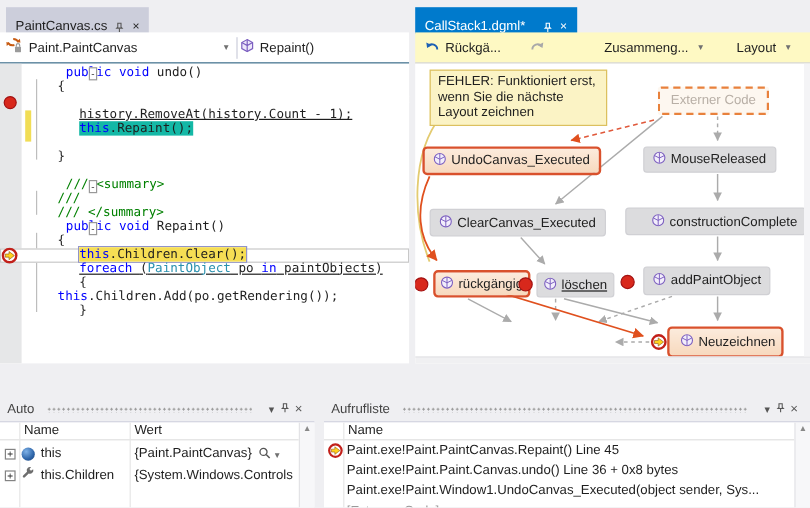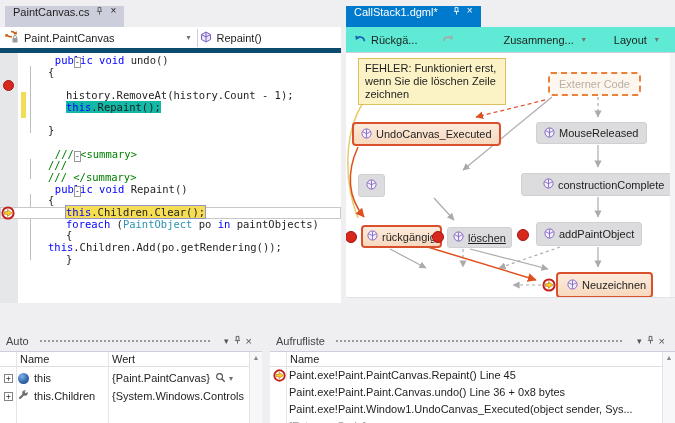--- a/index.html
+++ b/index.html
@@ -10,29 +10,29 @@
   }
   
   #left-pane  { position:absolute; left:0; top:0; width:341px; height:303px; }
   #right-pane { position:absolute; left:346px; top:0; width:329px; height:303px; }
   #bottom-row { position:absolute; left:0; top:311px; width:675px; height:112px;margin-top:20px; }
   .vsplit { position:absolute; left:341px; top:0; width:5px; height:303px; background:#EFEFF2; }
   .hsplit { position:absolute; left:0; top:303px; width:675px; height:8px; background:#EFEFF2; }
 
   
   .tabstrip { position:absolute; left:0; top:0; right:0; height:27px; }
-  .doc-tab { position:absolute; top:6px; height:22px; display:flex; align-items:flex-start; gap:6px; padding:0 8px; cursor:default; }
+  .doc-tab { position:absolute; top:6px; height:22px; display:flex; align-items:flex-end; gap:6px; padding:0 8px; cursor:default; }
   .doc-tab.inactive { background:#CCCEDB; color:#1E1E1E; }
   .doc-tab.active   { background:#007ACC; color:#FFFFFF; }
   .doc-tab .tlabel { white-space:nowrap; }
   .doc-tab .ticon { font-size:10px; line-height:10px; }
   .doc-tab svg { display:block; }
 
   
-  #navbar { position:absolute; left:0; top:27px; right:0; height:26px; background:#FFFFFF; border-bottom:5px solid #0c4a6e; display:flex; align-items:center; }
+  #navbar { position:absolute; left:0; top:27px; right:0; height:26px; background:#FFFFFF; border-bottom:1px solid #0c4a6e; display:flex; align-items:center; }
   #navbar .combo { display:flex; align-items:center; height:100%; }
   #navbar .sep { width:1px; height:18px; background:#CCCEDB; margin:0 2px; }
   .dd-arrow { color:#717171; font-size:8px; padding:0 4px; }
 
   
   #editor { position:absolute; left:0; top:53px; right:0; bottom:0; background:#FFFFFF; overflow:hidden; }
   #bp-margin { position:absolute; left:0; top:0; bottom:0; width:18px; background:#E6E7E8; }
   #code-lines { position:absolute; left:0; top:2px; right:0; font-family:"DejaVu Sans Mono", monospace; font-size:10.5px; }
   .code-line { position:relative; height:11.7px; line-height:11.7px; white-space:pre; }
   .code-line span { position:relative; z-index:1; }
@@ -48,21 +48,21 @@
   .fold-box { position:absolute; left:26px; top:1px; width:9px; height:9px; border:1px solid #999; background:#fff;
               font:8px/7px "DejaVu Sans Mono", monospace; text-align:center; color:#333; z-index:2 !important; }
   .fold-line { position:absolute; left:30px; width:1px; background:#BDBDBD; }
   .bp-dot { position:absolute; left:3px; width:11px; height:11px; border-radius:50%; background:#D8281C; border:1px solid #A31212; }
   .change-bar { position:absolute; left:21px; width:5px; background:#F1DD55; }
   .jump-badge { display:inline-block; width:14px; height:14px; }
   .jump-badge svg { display:block; width:100%; height:100%; }
   #cur-badge { position:absolute; left:1px; }
 
   
-  #gtoolbar { position:absolute; left:0; top:27px; right:0; height:26px; background:#5eead4; border-bottom:1px solid #CCCEDB; display:flex; align-items:center; padding:0 4px; gap:18px; }
+  #gtoolbar { position:absolute; left:0; top:27px; right:0; height:26px; background:#fef9c3; border-bottom:1px solid #CCCEDB; display:flex; align-items:center; padding:0 4px; gap:18px; }
   .tb-btn { display:flex; align-items:center; gap:4px; padding:2px 3px; white-space:nowrap; color:#1E1E1E; }
   .tb-sep { width:1px; height:16px; background:#CCCEDB; margin:0 3px; }
   .tb-btn.checked { border:1px solid #3399FF; background:#DCEBFC; }
   .tb-btn svg { display:block; }
 
   
   #graph { position:absolute; left:0; top:53px; right:0; bottom:0; background:#FFFFFF; overflow:hidden; }
   #edges { position:absolute; left:0; top:0; width:329px; height:250px; }
   .gnode { position:absolute; display:flex; align-items:center; gap:4px; border-radius:3px; padding:0 7px; white-space:nowrap; font-size:11px; }
   .gnode.gray { background:#DCDCDE; border:1px solid #D0D0D4; color:#1E1E1E; }
@@ -139,32 +139,32 @@
     <div id="editor">
       <div id="bp-margin"></div>
       <div class="change-bar" style="top:39px; height:26px;"></div>
       <div class="fold-line" style="top:13px; height:67px;"></div>
       <div class="fold-line" style="top:106px; height:20px;"></div>
       <div class="fold-line" style="top:141px; height:66px;"></div>
       <div id="code-lines">
           <div class="code-line" style="padding-left: 48px;"><span class="fold-box">-</span><span class="tok-k">public void </span><span class="tok-p">undo()</span></div>
           <div class="code-line" style="padding-left: 48px;"><span class="tok-p">{</span></div>
           <div class="code-line" style="padding-left: 66px;"><span class="bp-bg" style="left: 64px;"></span><span class="tok-w">paintObjects = history.Last&lt;List&gt;PaintObject&gt;&gt;();</span></div>
-          <div class="code-line" style="padding-left: 66px;"><span class="tok-p">history.RemoveAt(history.Count - 1);</span></div>
+          <div class="code-line" style="padding-left: 66px; text-decoration: underline;"><span class="tok-p">history.RemoveAt(history.Count - 1);</span></div>
           <div class="code-line" style="padding-left: 66px;"><span class="ref-hl"><span class="tok-k">this</span><span class="tok-p">.Repaint();</span></span></div>
           <div class="code-line" style="padding-left: 48px;"></div>
           <div class="code-line" style="padding-left: 48px;"><span class="tok-p">}</span></div>
           <div class="code-line" style="padding-left: 48px;"></div>
           <div class="code-line" style="padding-left: 48px;"><span class="fold-box">-</span><span class="tok-c">/// &lt;summary&gt;</span></div>
           <div class="code-line" style="padding-left: 48px;"><span class="tok-c">///</span></div>
           <div class="code-line" style="padding-left: 48px;"><span class="tok-c">/// &lt;/summary&gt;</span></div>
           <div class="code-line" style="padding-left: 48px;"><span class="fold-box">-</span><span class="tok-k">public void </span><span class="tok-p">Repaint()</span></div>
           <div class="code-line" style="padding-left: 48px;"><span class="tok-p">{</span></div>
           <div class="code-line cur-line" style="padding-left: 66px;"><span class="cur-hl"><span class="tok-k">this</span><span class="tok-p">.Children.Clear();</span></span></div>
-          <div class="code-line" style="padding-left: 66px;"><span class="tok-k">foreach </span><span class="tok-p">(</span><span class="tok-t">PaintObject</span><span class="tok-p"> po </span><span class="tok-k">in</span><span class="tok-p"> paintObjects)</span></div>
+          <div class="code-line" style="padding-left: 66px; text-decoration: underline;"><span class="tok-k">foreach </span><span class="tok-p">(</span><span class="tok-t">PaintObject</span><span class="tok-p"> po </span><span class="tok-k">in</span><span class="tok-p"> paintObjects)</span></div>
           <div class="code-line" style="padding-left: 66px;"><span class="tok-p">{</span></div>
           <div class="code-line" style="padding-left: 48px;"><span class="tok-k">this</span><span class="tok-p">.Children.Add(po.getRendering());</span></div>
           <div class="code-line" style="padding-left: 66px;"><span class="tok-p">}</span></div>
         </div>
       <div class="bp-dot" style="top:27px;"></div>
       <span class="jump-badge" id="cur-badge" style="top:153px;">
           <svg viewBox="0 0 14 14">
             <circle cx="7" cy="7" r="5.6" fill="#fff" stroke="#C2201A" stroke-width="2"></circle>
             <path d="M3.4 5.7h3.1V3.6L11 7l-4.5 3.4V8.3H3.4z" fill="#FFD21E" stroke="#8A4A10" stroke-width="0.5"></path>
           </svg>
@@ -257,21 +257,21 @@
         <line x1="252" y1="194" x2="252" y2="214" stroke="#ABABAB" stroke-width="1.2" marker-end="url(#mg)"></line>
         <line x1="117" y1="196" x2="117" y2="214" stroke="#ABABAB" stroke-width="1.2" stroke-dasharray="3 3" marker-end="url(#mg)"></line>
         <line x1="214" y1="194" x2="153" y2="215" stroke="#ABABAB" stroke-width="1.2" stroke-dasharray="3 3" marker-end="url(#mg)"></line>
         <line x1="195" y1="232" x2="167" y2="232" stroke="#ABABAB" stroke-width="1.2" stroke-dasharray="3 3" marker-end="url(#mg)"></line>
         <line x1="199" y1="47" x2="130" y2="64" stroke="#E0583A" stroke-width="1.3" stroke-dasharray="4 3" marker-end="url(#mo)"></line>
         <path d="M12 94 C 0 120 2 145 18 164" fill="none" stroke="#E0501E" stroke-width="1.5" marker-end="url(#mo)"></path>
         <path d="M75 192 L 190 227" fill="none" stroke="#E0501E" stroke-width="1.5" marker-end="url(#mo)"></path>
       </svg>
 
       <div id="g-comment" style="left:12px; top:5px;">
-        <span>FEHLER: Funktioniert erst, wenn Sie die löschen Zeile zeichnen</span>
+        <span>FEHLER: Funktioniert erst, wenn Sie die nächste Layout zeichnen</span>
       </div>
 
       <div class="gnode extern" style="left:202px; top:19px; width:93px; height:24px;">
         <span>Externer Code</span>
       </div>
 
       <div class="gnode orange" style="left:6px; top:69px; height:24px;">
         <span><svg width="11" height="11" viewBox="0 0 12 12">
               <circle cx="6" cy="6" r="5" fill="#F2EEFB" stroke="#7C5FC0"></circle>
               <path d="M6 1.5v9M1.6 4L6 6.2 10.4 4" stroke="#7C5FC0" fill="none" stroke-width=".9"></path>
@@ -283,20 +283,21 @@
               <circle cx="6" cy="6" r="5" fill="#F2EEFB" stroke="#7C5FC0"></circle>
               <path d="M6 1.5v9M1.6 4L6 6.2 10.4 4" stroke="#7C5FC0" fill="none" stroke-width=".9"></path>
             </svg></span>
         <span>MouseReleased</span>
       </div>
       <div class="gnode gray" style="left:12px; top:121px; height:23px;">
         <span><svg width="11" height="11" viewBox="0 0 12 12">
               <circle cx="6" cy="6" r="5" fill="#F2EEFB" stroke="#7C5FC0"></circle>
               <path d="M6 1.5v9M1.6 4L6 6.2 10.4 4" stroke="#7C5FC0" fill="none" stroke-width=".9"></path>
             </svg></span>
+        <span>ClearCanvas_Executed</span>
       </div>
       <div class="gnode gray" style="left:175px; top:120px; height:23px;padding-left:21px;">
         <span><svg width="11" height="11" viewBox="0 0 12 12">
               <circle cx="6" cy="6" r="5" fill="#F2EEFB" stroke="#7C5FC0"></circle>
               <path d="M6 1.5v9M1.6 4L6 6.2 10.4 4" stroke="#7C5FC0" fill="none" stroke-width=".9"></path>
             </svg></span>
         <span>constructionComplete</span>
       </div>
 
       <div class="gdot" style="left:-1px; top:178px;"></div>

